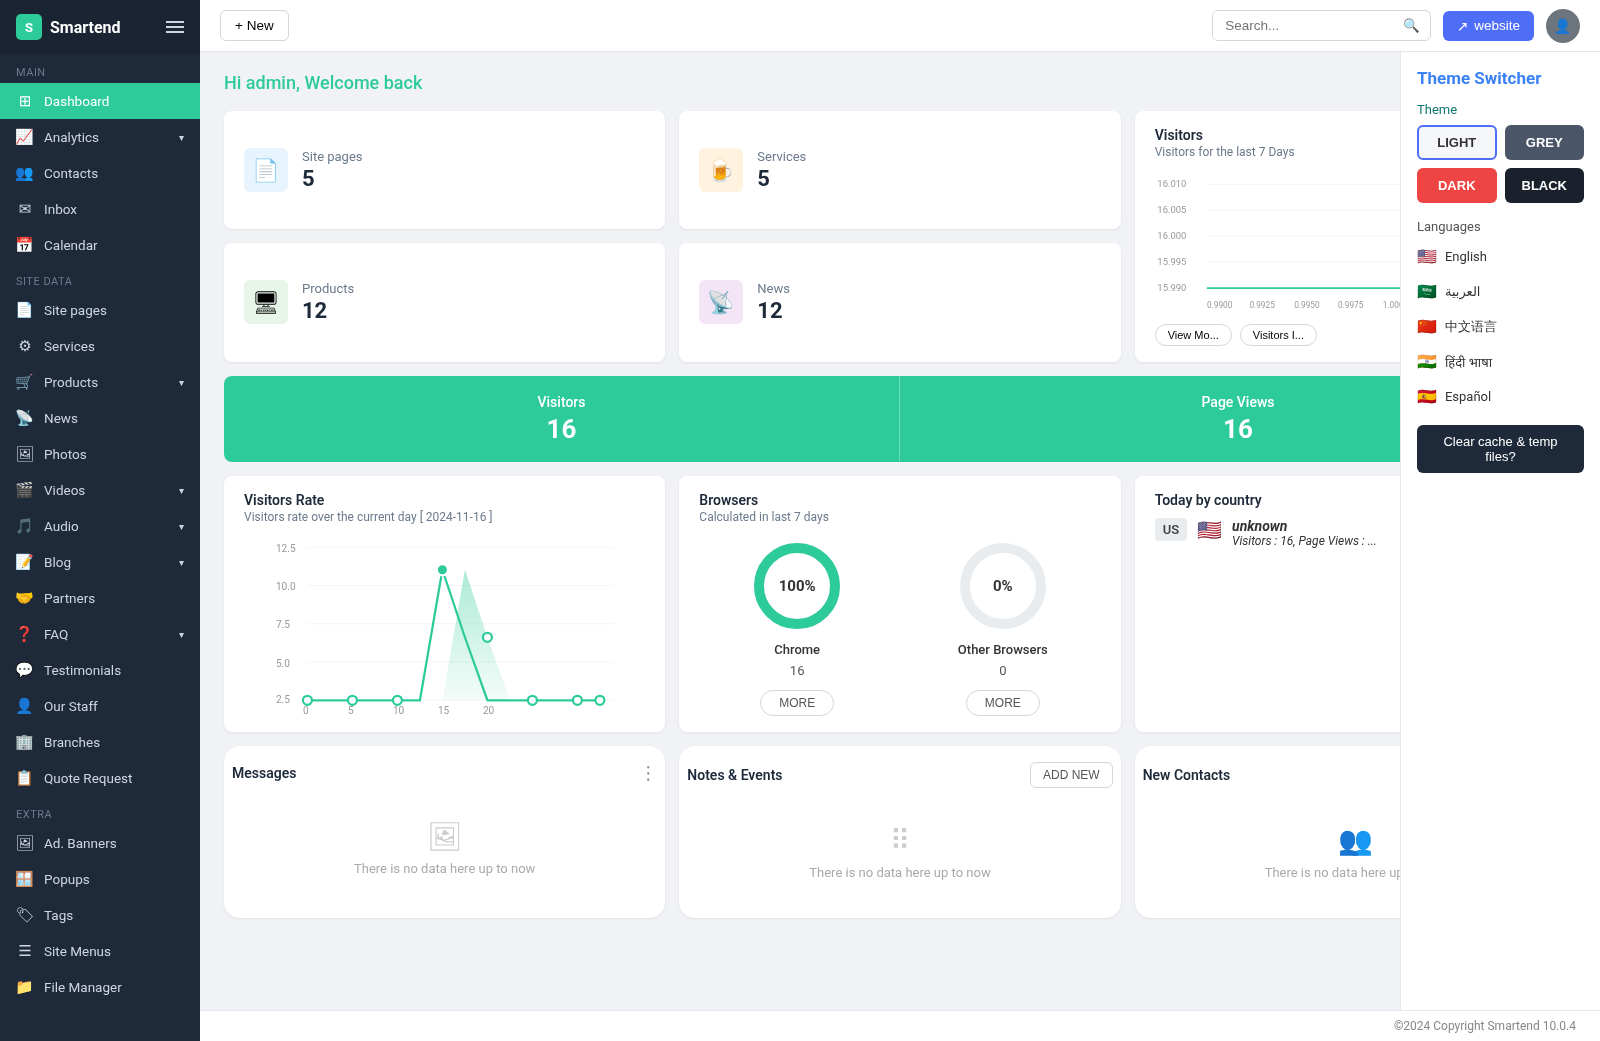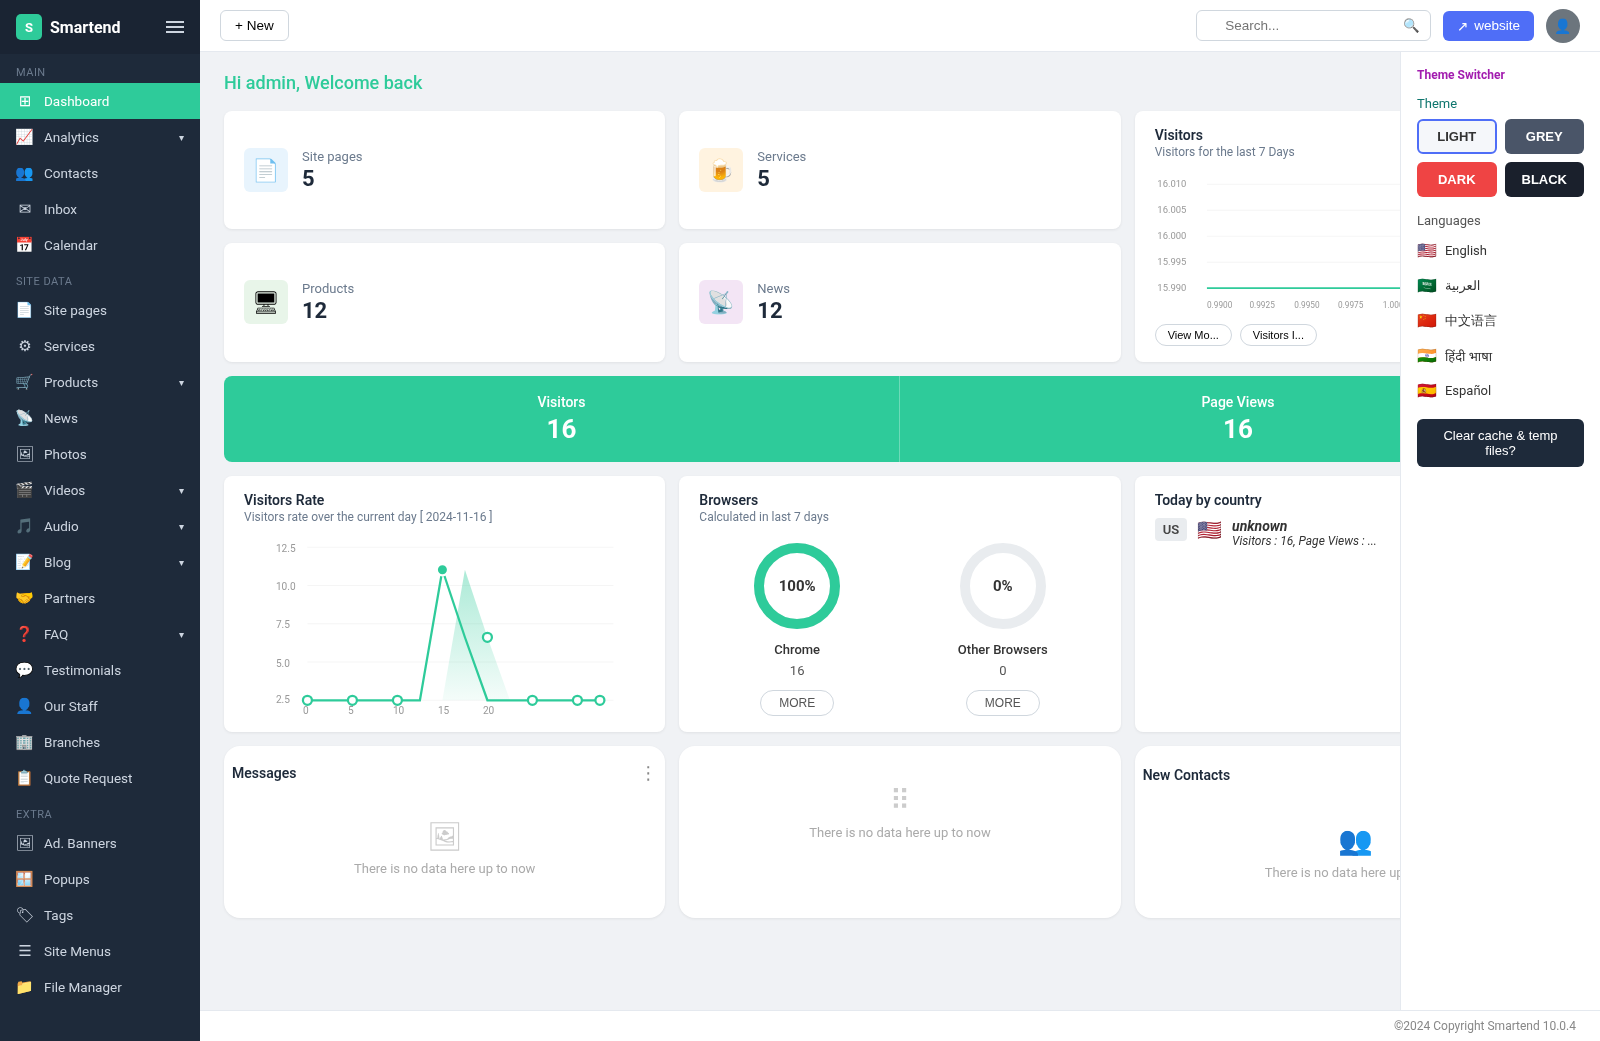--- a/index.html
+++ b/index.html
@@ -16,21 +16,21 @@
     .sidebar-item.active { background: #2ecb9a; color: white; }
     .sidebar-item .icon { width: 18px; height: 18px; display: flex; align-items: center; justify-content: center; font-size: 15px; flex-shrink: 0; }
     .sidebar-item .arrow { margin-left: auto; font-size: 10px; }
 
     
     #main { flex: 1; display: flex; flex-direction: column; overflow: hidden; position: relative; }
 
     
     #topbar { background: white; display: flex; align-items: center; padding: 0 20px; height: 52px; border-bottom: 1px solid #e5e9ef; gap: 12px; flex-shrink: 0; }
     .new-btn { background: white; border: 1px solid #d0d7de; border-radius: 6px; padding: 7px 14px; cursor: pointer; font-size: 13.5px; display: flex; align-items: center; gap: 6px; }
-    .search-box { margin-left: auto; display: flex; align-items: center; border: 1px solid #d0d7de; border-radius: 6px; overflow: hidden; padding-left: 16px; }
+    .search-box { margin-left: auto; display: flex; align-items: center; border: 1px solid #d0d7de; border-radius: 6px; overflow: hidden; }
     .search-box input { border: none; outline: none; padding: 7px 12px; font-size: 13.5px; width: 180px; }
     .search-box button { background: none; border: none; padding: 7px 10px; cursor: pointer; color: #555; }
     .website-btn { background: #4f6ef7; color: white; border: none; border-radius: 6px; padding: 7px 14px; cursor: pointer; font-size: 13.5px; display: flex; align-items: center; gap: 6px; }
     .avatar { width: 34px; height: 34px; border-radius: 50%; background: #6c757d; display: flex; align-items: center; justify-content: center; color: white; font-size: 14px; }
 
     
     #content { flex: 1; overflow-y: auto; padding: 20px 24px; }
     .welcome-bar { display: flex; align-items: flex-start; justify-content: space-between; margin-bottom: 18px; }
     .welcome-bar h2 { font-size: 18px; font-weight: 500; color: #333; }
     .welcome-bar h2 span { color: #2ecb9a; }
@@ -78,21 +78,21 @@
     .widget-card { background: white; border-radius: 16px; padding: 16px 8px; box-shadow: 0 1px 3px rgba(0,0,0,0.07); min-height: 160px; }
     .widget-header { display: flex; align-items: center; justify-content: space-between; margin-bottom: 14px; }
     .widget-title { font-size: 14px; font-weight: 600; color: #1e2a3a; }
     .widget-add-btn { background: white; border: 1px solid #d0d7de; border-radius: 6px; padding: 5px 12px; cursor: pointer; font-size: 12px; color: #555; }
     .empty-state { display: flex; flex-direction: column; align-items: center; justify-content: center; height: 100px; color: #aaa; font-size: 13px; gap: 8px; }
     .empty-icon { font-size: 28px; color: #ccc; }
     .dots-btn { background: none; border: none; cursor: pointer; font-size: 18px; color: #888; }
 
     
     #theme-panel { position: absolute; right: 0; top: 0; width: 200px; background: white; border-left: 1px solid #e5e9ef; height: 100%; padding: 16px; z-index: 10; overflow-y: auto; }
-    .theme-panel-title { font-size: 12px; font-weight: 700; color: #a21caf; margin-bottom: 14px; }
+    .theme-panel-title { font-size: 17px; font-weight: 700; color: #3b82f6; margin-bottom: 14px; }
     .theme-section-label { font-size: 13px; color: #0f766e; margin-bottom: 8px; }
     .theme-grid { display: grid; grid-template-columns: 1fr 1fr; gap: 8px; margin-bottom: 16px; }
     .theme-btn { border: 2px solid transparent; border-radius: 6px; padding: 8px; text-align: center; cursor: pointer; font-size: 13px; font-weight: 600; }
     .theme-btn.light { background: #f5f7fa; color: #333; border-color: transparent; }
     .theme-btn.grey { background: #4a5568; color: white; border-color: transparent; }
     .theme-btn.dark { background: #ef4444; color: white; border-color: transparent; }
     .theme-btn.black { background: #1a202c; color: white; border-color: transparent; }
     .theme-btn.active { border-color: #4f6ef7; }
     .lang-section-label { font-size: 13px; color: #555; margin-bottom: 8px; margin-top: 4px; }
     .lang-list { display: flex; flex-direction: column; gap: 6px; margin-bottom: 14px; }
@@ -441,20 +441,24 @@
           <div class="widget-header">
             <span class="widget-title">Messages</span>
             <button class="dots-btn">⋮</button>
           </div>
           <div class="empty-state">
             <div class="empty-icon">🖼</div>
             <span>There is no data here up to now</span>
           </div>
         </div>
         <div class="widget-card">
+          <div class="widget-header">
+            <span class="widget-title">Notes &amp; Events</span>
+            <button class="widget-add-btn">ADD NEW</button>
+          </div>
           <div class="empty-state">
             <div class="empty-icon">⠿</div>
             <span>There is no data here up to now</span>
           </div>
         </div>
         <div class="widget-card">
           <div class="widget-header">
             <span class="widget-title">New Contacts</span>
             <button class="widget-add-btn">ADD NEW</button>
           </div>

